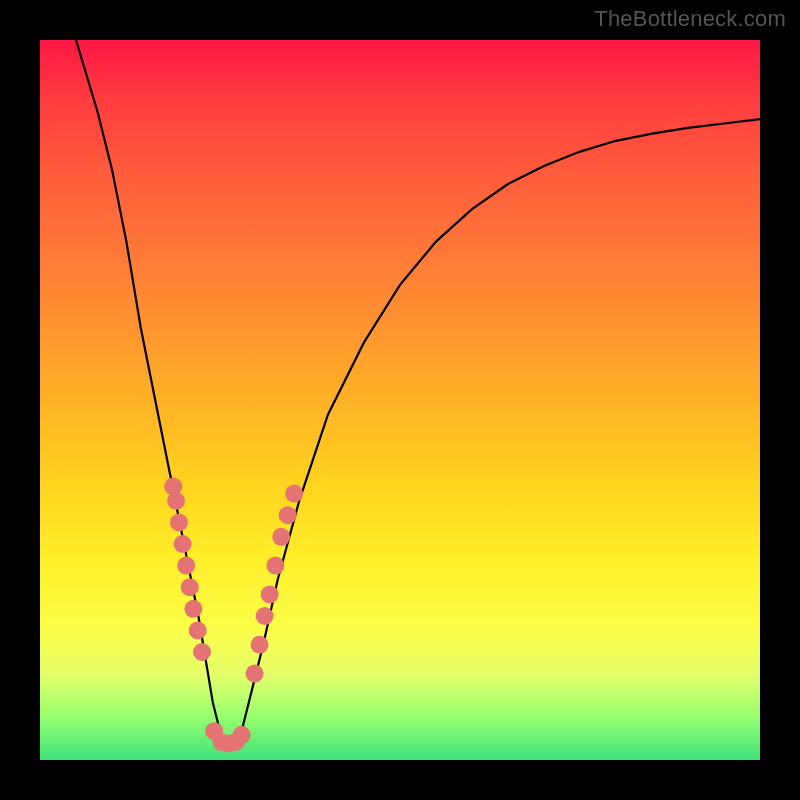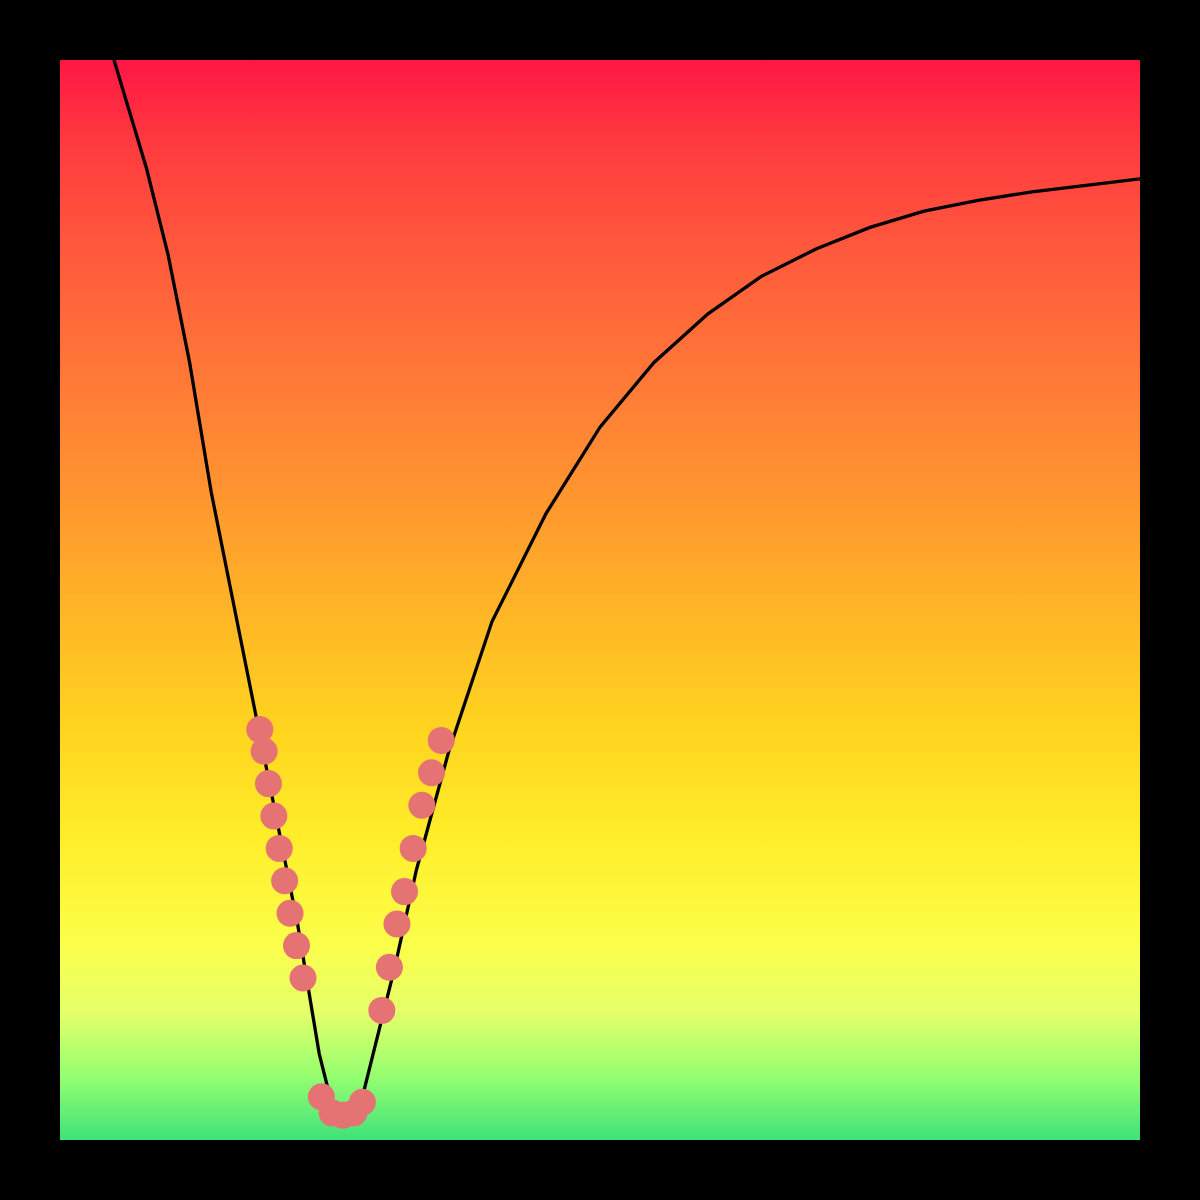--- a/index.html
+++ b/index.html
@@ -59,20 +59,21 @@
   }
   .dot {
     fill: #e57373;
     stroke: none;
   }
 </style>
 </head>
 <body>
 
 <div class="frame">
+  <div class="watermark">TheBottleneck.com</div>
   <div class="panel">
     <svg class="curve" viewBox="0 0 720 720" preserveAspectRatio="none">
       <path id="curve-path" fill="none" stroke="#000" stroke-width="2.2" d="M36.00 0.00 L57.60 72.00 L72.00 129.60 L86.40 201.60 L100.80 288.00 L115.20 360.00 L129.60 432.00 L144.00 504.00 L158.40 576.00 L165.60 619.20 L172.80 662.40 L180.00 691.20 L187.20 705.60 L194.40 705.60 L201.60 691.20 L208.80 662.40 L223.20 604.80 L237.60 540.00 L259.20 460.80 L288.00 374.40 L324.00 302.40 L360.00 244.80 L396.00 201.60 L432.00 169.20 L468.00 144.00 L504.00 126.00 L540.00 111.60 L576.00 100.80 L612.00 93.60 L648.00 87.84 L684.00 83.52 L720.00 79.20"></path>
       <g id="markers">
           <circle cx="133.20" cy="446.40" r="9" class="dot"></circle>
           <circle cx="136.08" cy="460.80" r="9" class="dot"></circle>
           <circle cx="138.96" cy="482.40" r="9" class="dot"></circle>
           <circle cx="142.56" cy="504.00" r="9" class="dot"></circle>
           <circle cx="146.16" cy="525.60" r="9" class="dot"></circle>
           <circle cx="149.76" cy="547.20" r="9" class="dot"></circle>

